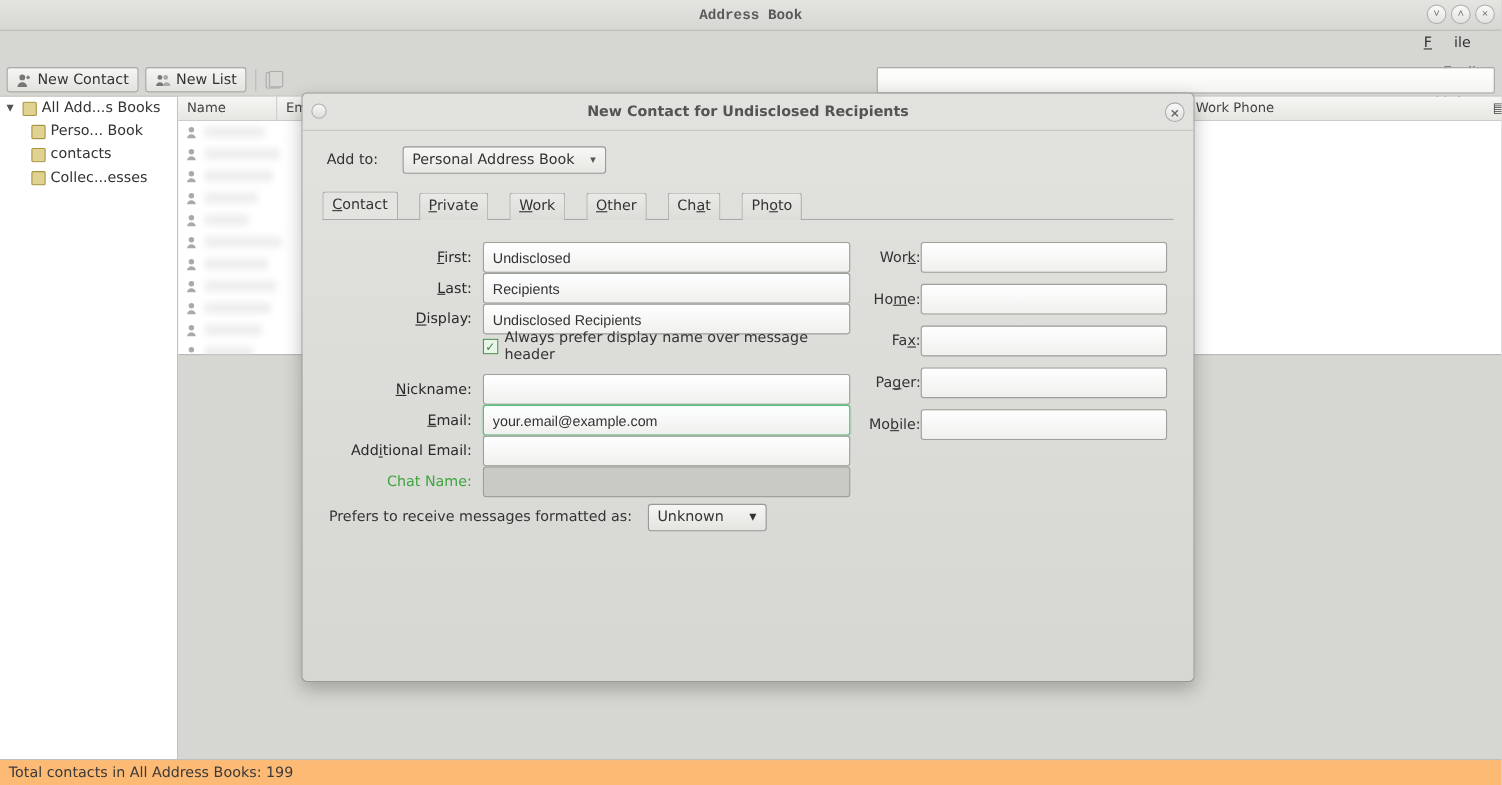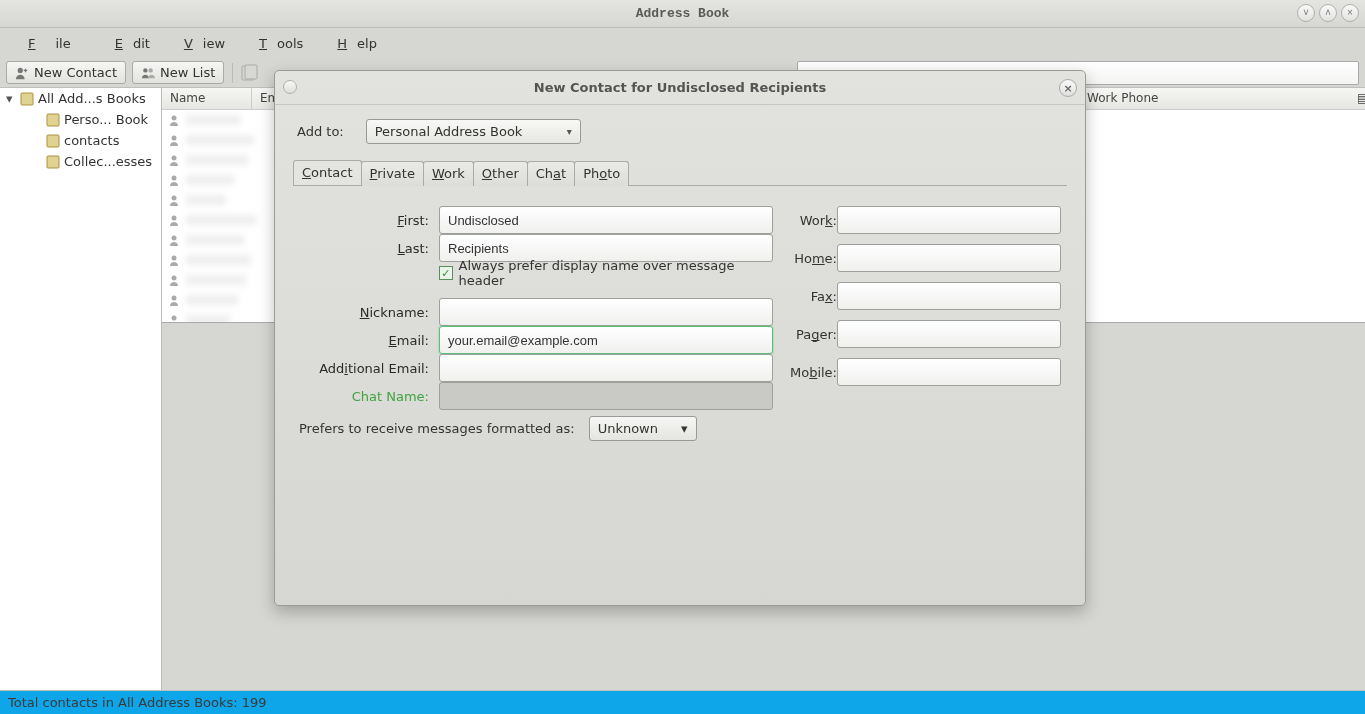--- a/index.html
+++ b/index.html
@@ -33,23 +33,24 @@
   border: 1px solid #b0b0ac;
   display: inline-flex; align-items: center; justify-content: center;
   font-size: 10px; color: #777;
   cursor: default;
 }
 
 
 .menubar {
   height: 30px;
   display: flex;
-  align-items: center;
+  align-items: flex-end;
   padding: 0 8px;
   gap: 4px;
+  flex-direction: column;
 }
 .menubar span { padding: 4px 10px; cursor: default; }
 
 
 .toolbar {
   height: 30px;
   display: flex;
   align-items: center;
   padding: 0 6px;
   gap: 6px;
@@ -79,21 +80,21 @@
   display: flex;
   height: calc(100% - 28px - 30px - 30px - 24px);
 }
 .sidebar {
   width: 162px;
   background: #fff;
   border-right: 1px solid #bbb;
   overflow: hidden;
 }
 .tree-root { padding: 3px 6px; display: flex; align-items: center; gap: 4px; font-size: 13px; }
-.tree-child { padding: 3px 6px 3px 46px; display: flex; align-items: center; gap: 4px; font-size: 13px; }
+.tree-child { padding: 3px 6px 3px 28px; display: flex; align-items: center; gap: 4px; font-size: 13px; }
 .expander { width:10px; display:inline-block; color:#555; }
 .ab-icon { width:14px; height:14px; display:inline-block; }
 
 .content {
   flex: 1;
   background: #d6d6d2;
   display: flex;
   flex-direction: column;
 }
 .list-pane {
@@ -115,32 +116,32 @@
 .col-work { width: 270px; border-right: none; position: relative; }
 .col-extra { width: 14px; border-right: none; }
 .list-body { flex:1; overflow:hidden; }
 .row { display:flex; align-items:center; height:20px; padding-left:6px; gap:6px; font-size:12px; }
 .row .pi { width:12px; height:12px; color:#888; }
 .blur { filter: blur(3px); color:#bcbcbc; background:#eee; height:10px; display:inline-block; }
 
 .statusbar {
   height: 24px;
   border-top: 1px solid #bfbfbb;
-  background: #0ea5e9;
+  background: #fdba74;
   display: flex;
   align-items: center;
   padding: 0 8px;
   font-size: 13px;
   color: #3a3a3a;
 }
 
 
 .dialog {
   position: absolute;
-  left: 274px; top: 70px;
+  left: 274px; top: 84px;
   width: 812px; height: 536px;
   background: linear-gradient(to bottom, #e2e2de, #d6d6d2);
   border: 1px solid #9a9a96;
   border-radius: 5px;
   box-shadow: 0 6px 16px rgba(0,0,0,0.25);
   display: flex; flex-direction: column;
 }
 .dlg-title {
   height: 34px;
   display:flex; align-items:center; justify-content:center;
@@ -161,26 +162,26 @@
   background: linear-gradient(to bottom,#fafafa,#e0e0de);
   border:1px solid #aaa;
   display:flex; align-items:center; justify-content:center;
   font-size:11px; color:#666;
 }
 .dlg-body { flex:1; padding: 14px 18px 6px 18px; }
 .addto-row { display:flex; align-items:center; gap:22px; margin-bottom:16px; padding-left:4px; }
 .dropdown {
   border:1px solid #999; border-radius:3px;
   background: linear-gradient(to bottom,#f8f8f6,#e6e6e2);
-  padding: 4px 8px; width: 215px;
+  padding: 4px 8px; width: 185px;
   display:flex; align-items:center; justify-content:space-between;
 }
 .dropdown .caret { font-size:10px; color:#555; }
 
-.tabs { display:flex; border-bottom:1px solid #aaa; }
+.tabs { display:flex; border-bottom:1px solid #aaa;gap:20px; }
 .tab {
   border:1px solid #aaa; border-bottom:none;
   background: linear-gradient(to bottom,#eaeae6,#dcdcd8);
   padding:4px 8px; margin-right:-1px; border-radius:3px 3px 0 0;
   cursor: default; font-size:13px;
   position: relative; top: 1px;
 }
 .tab.active { background: #e4e4e0; padding-bottom: 5px; top: 0; }
 .tabpanel { padding: 20px 6px 6px 6px; display:flex; gap:8px; }
 
@@ -421,20 +422,24 @@
     <div class="tabpanel">
       <div class="fieldcol-left">
         <div class="frow">
           <span class="flabel"><span class="ul1">F</span>irst:</span>
           <input class="finput" value="Undisclosed" style="">
         </div>
         <div class="frow">
           <span class="flabel"><span class="ul1">L</span>ast:</span>
           <input class="finput" value="Recipients" style="">
         </div>
+        <div class="frow">
+          <span class="flabel"><span class="ul1">D</span>isplay:</span>
+          <input class="finput" value="Undisclosed Recipients" style="">
+        </div>
         <div class="chkrow">
           <span class="chkbox">✓</span>
           <span>Always prefer display name over message header</span>
         </div>
         <div class="frow">
           <span class="flabel"><span class="ul1">N</span>ickname:</span>
           <input class="finput" value="" style="">
         </div>
         <div class="frow">
           <span class="flabel"><span class="ul1">E</span>mail:</span>

